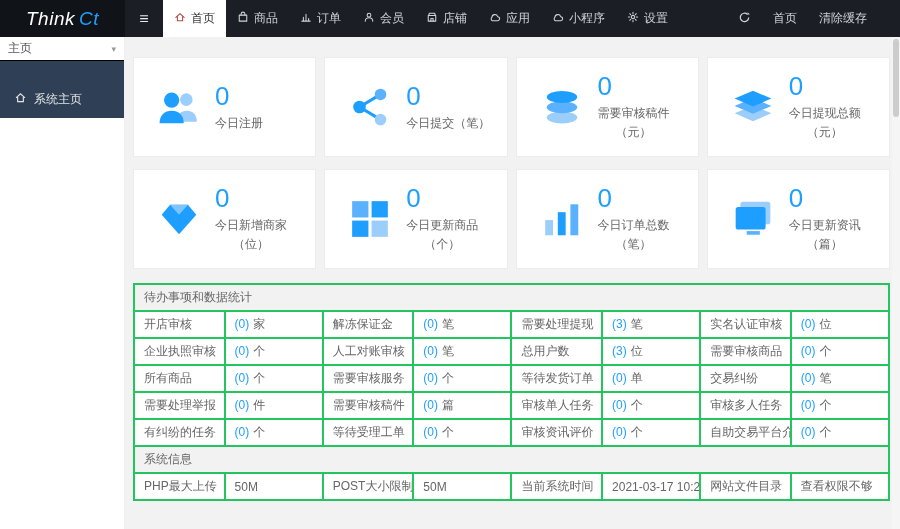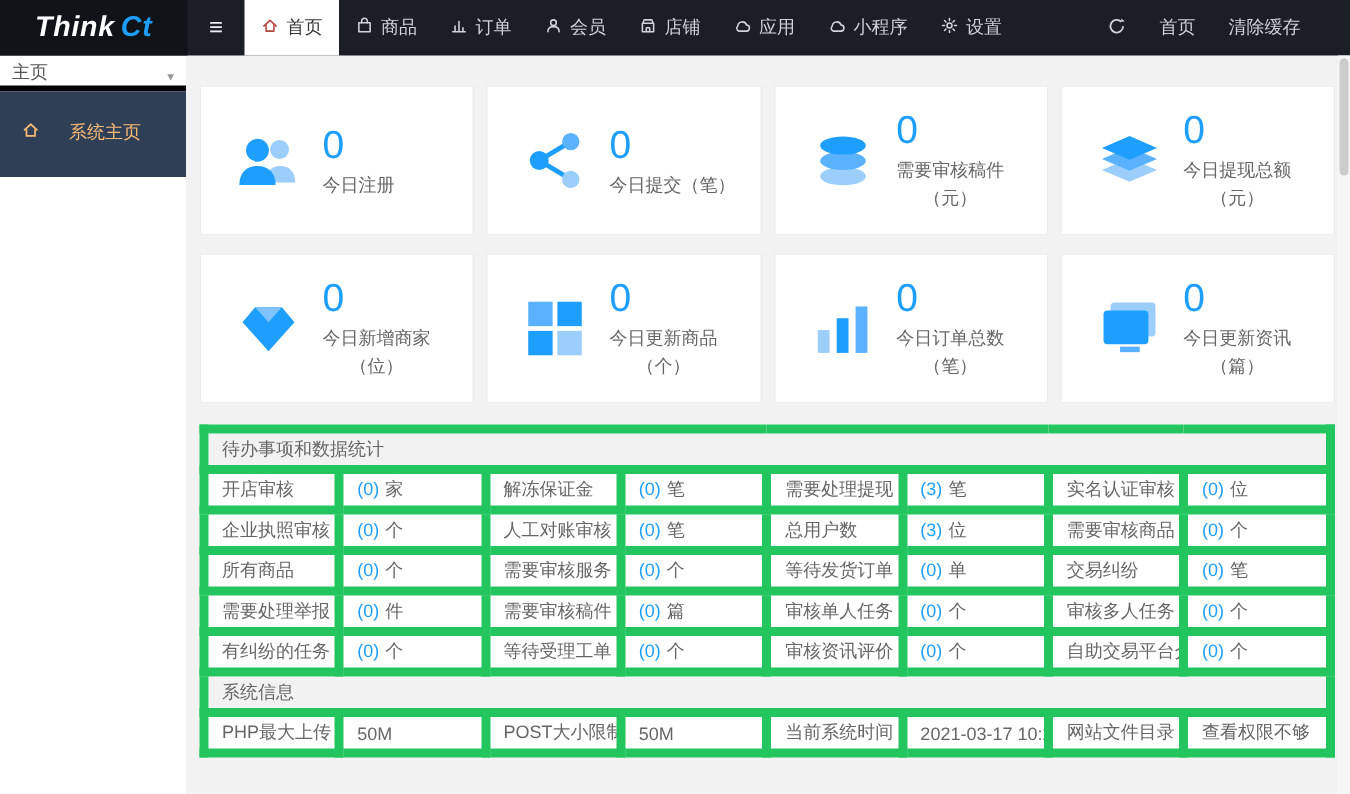--- a/index.html
+++ b/index.html
@@ -1,51 +1,51 @@
 <!DOCTYPE html>
 <html><head>
 <meta charset="utf-8">
 <style>
   *{margin:0;padding:0;box-sizing:border-box}
   html,body{width:900px;height:529px;overflow:hidden}
   body{font-family:"Liberation Sans","DejaVu Sans",sans-serif;font-size:12px;background:#fff;position:relative}
   
   .topbar{position:absolute;top:0;left:0;width:900px;height:37px;background:#1b1e25;display:flex;align-items:stretch;color:#c6cad2;z-index:5}
-  .logo{width:125px;background:#101317;color:#fff;display:flex;align-items:center;justify-content:center;font-size:19px;font-weight:bold;font-style:italic;letter-spacing:.5px;flex:none}
+  .logo{width:125px;background:#101317;color:#fff;display:flex;align-items:center;justify-content:center;font-size:19px;font-weight:normal;font-style:italic;letter-spacing:.5px;flex:none}
   .logo .p2{color:#1E9FFF;margin-left:4px}
   .burger{width:38px;display:flex;align-items:center;justify-content:center;font-size:16px;color:#e8eaee;cursor:pointer;flex:none}
   .tabs{display:flex;align-items:stretch}
   .tab{display:flex;align-items:center;gap:5px;padding:0 11px;font-size:12px;color:#cfd3db;cursor:pointer;white-space:nowrap}
   .tab svg{width:12px;height:12px}
   .tab.active{background:#fff;color:#333}
   .tab.active .ticon{color:#b3473f}
   .top-actions{margin-left:auto;display:flex;align-items:center}
   .act{display:flex;align-items:center;gap:5px;padding:0 11px;height:100%;cursor:pointer;color:#cfd3db;white-space:nowrap}
   .act svg{width:13px;height:13px}
   .caret{font-size:9px;color:#9aa0ab;margin-left:2px}
   
   .sidebar{position:absolute;left:0;top:37px;width:125px;height:492px;background:#fff;border-right:1px solid #f0f0f0}
-  .side-select{height:24px;display:flex;align-items:flex-end;padding:0 8px;border-bottom:4px solid #000000;color:#555;cursor:pointer}
+  .side-select{height:24px;display:flex;align-items:center;padding:0 8px;border-bottom:1px solid #000000;color:#555;cursor:pointer}
   .side-select .caret{margin-left:auto;color:#999}
   .side-menu{background:#2f4056;height:57px;display:flex;align-items:flex-end}
-  .side-item{display:flex;gap:19px;padding-left:14px;height:38px;width:100%;color:#fdba74;cursor:pointer}
+  .side-item{display:flex;align-items:center;gap:7px;padding-left:14px;height:38px;width:100%;color:#e5e5e5;cursor:pointer}
   .side-item svg{width:13px;height:13px}
   
   .main{position:absolute;left:125px;top:37px;width:775px;height:492px;background:#f2f2f2;padding:20px 10px 0 8px;overflow:hidden}
   .cards{display:grid;grid-template-columns:repeat(4,1fr);gap:12px 8px}
   .card{background:#fff;height:100px;display:flex;align-items:center;padding-left:24px;border:1px solid #ececec}
   .cicon{width:42px;height:42px;flex:none;margin-right:15px}
   .cicon svg{width:42px;height:42px}
   .ctxt{display:flex;flex-direction:column;align-items:flex-start}
   .num{color:#1E9FFF;font-size:26px;line-height:1}
   .lbl{color:#666;font-size:12px;margin-top:6px}
   .sub{margin-top:2px;width:100%;text-align:center}
   
   table.stats{margin-top:14px;width:100%;border-collapse:collapse;background:#fff;table-layout:fixed}
-  table.stats td{border:6px solid #22c55e;height:27px;padding:0 9px;color:#666;font-size:12px;overflow:hidden;white-space:nowrap}
+  table.stats td{border:2px solid #22c55e;height:27px;padding:0 9px;color:#666;font-size:12px;overflow:hidden;white-space:nowrap}
   td.sec{background:#f2f2f2;color:#333;padding-left:14px}
   a.cnt{color:#1E9FFF;text-decoration:none;margin-right:4px;cursor:pointer}
   
   .sb{position:absolute;right:0;top:37px;width:8px;height:492px;background:#f5f5f5;z-index:6}
   .sb .thumb{position:absolute;top:2px;left:1px;width:6px;height:78px;background:#cccccc;border-radius:3px;cursor:pointer}
 </style>
 </head>
 <body>
 
 <div class="topbar">

